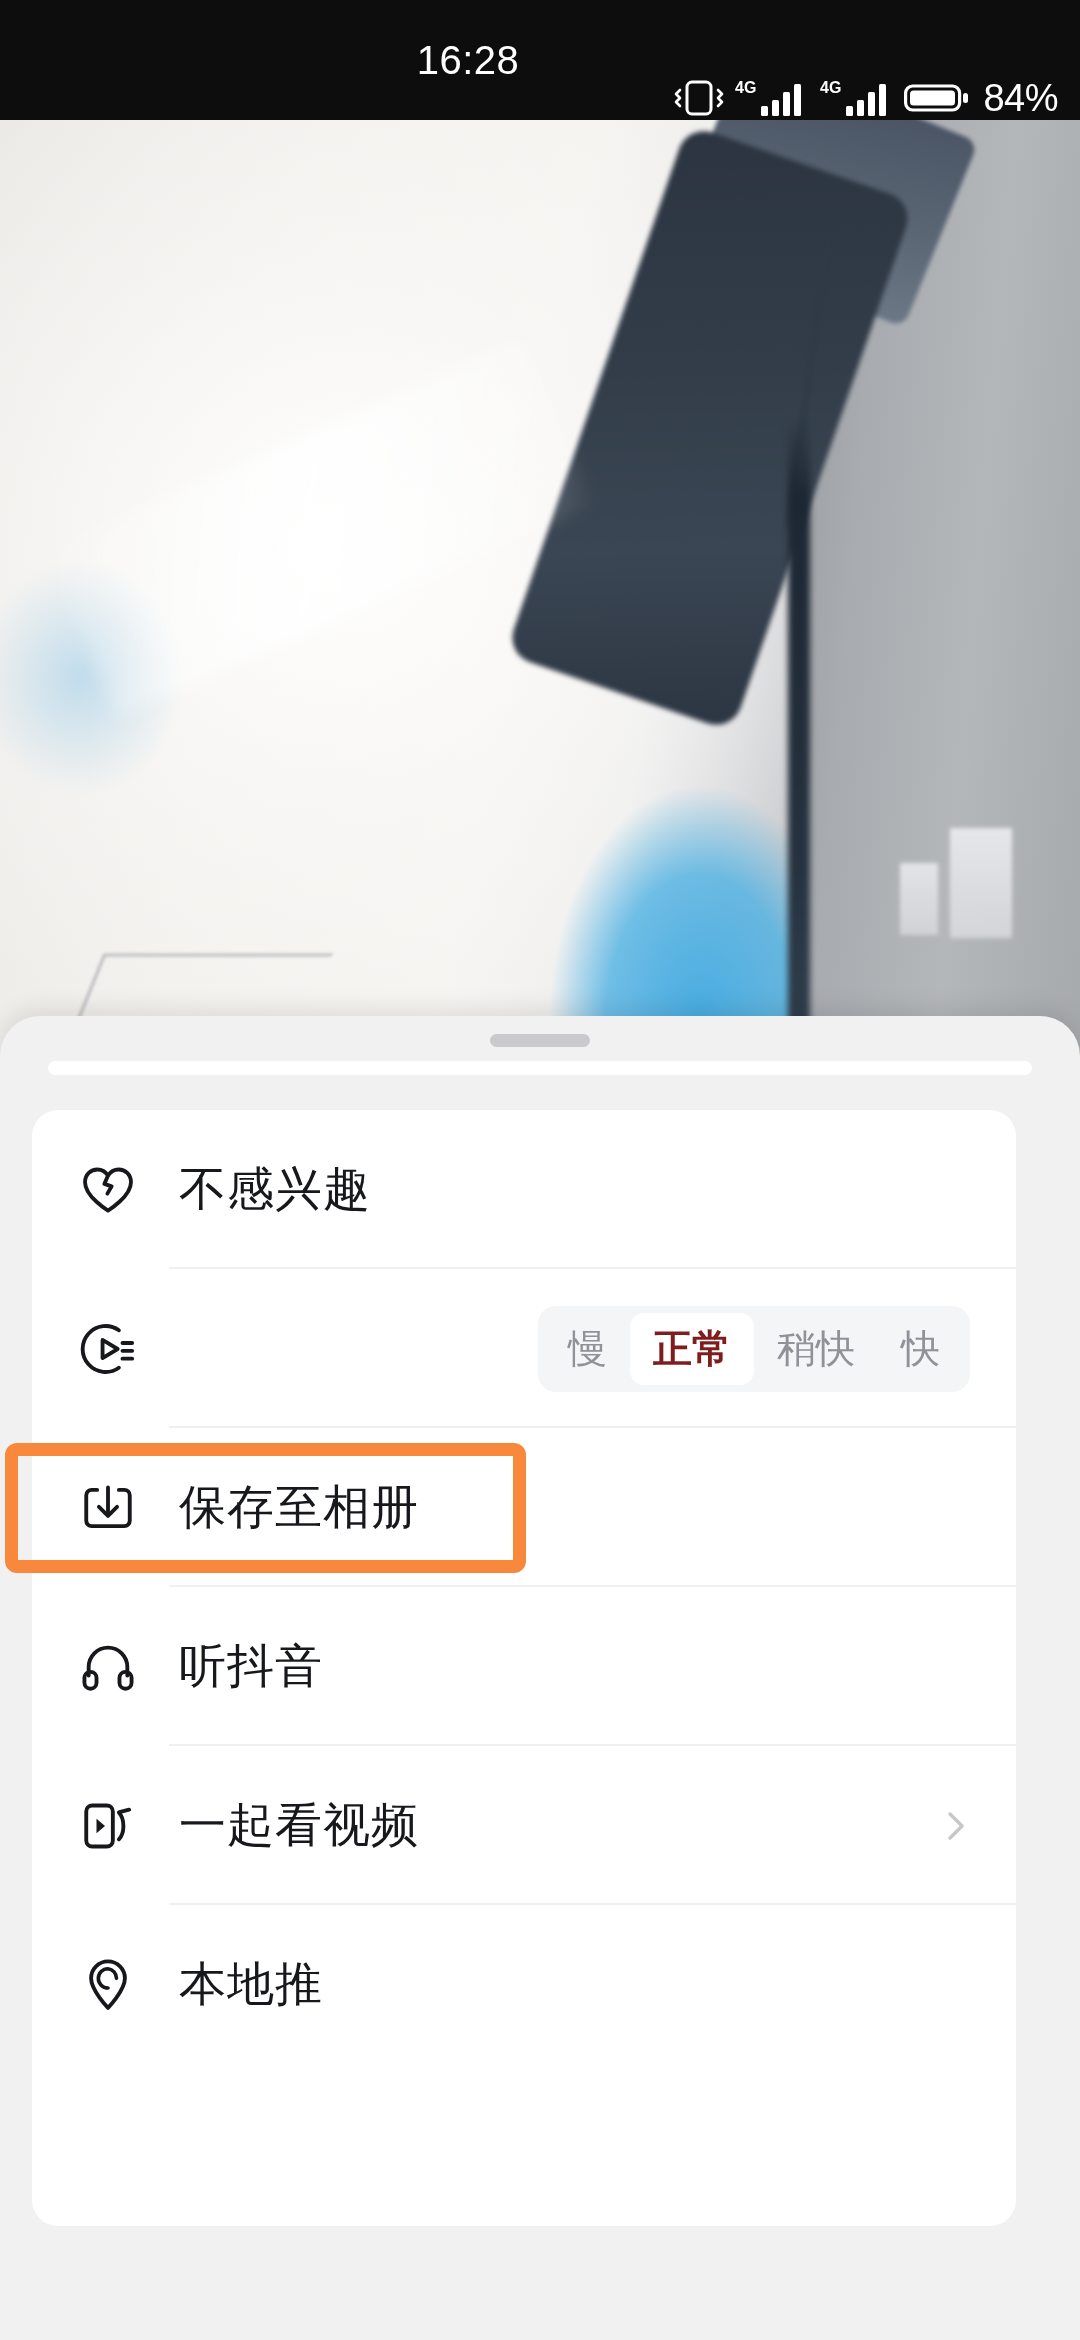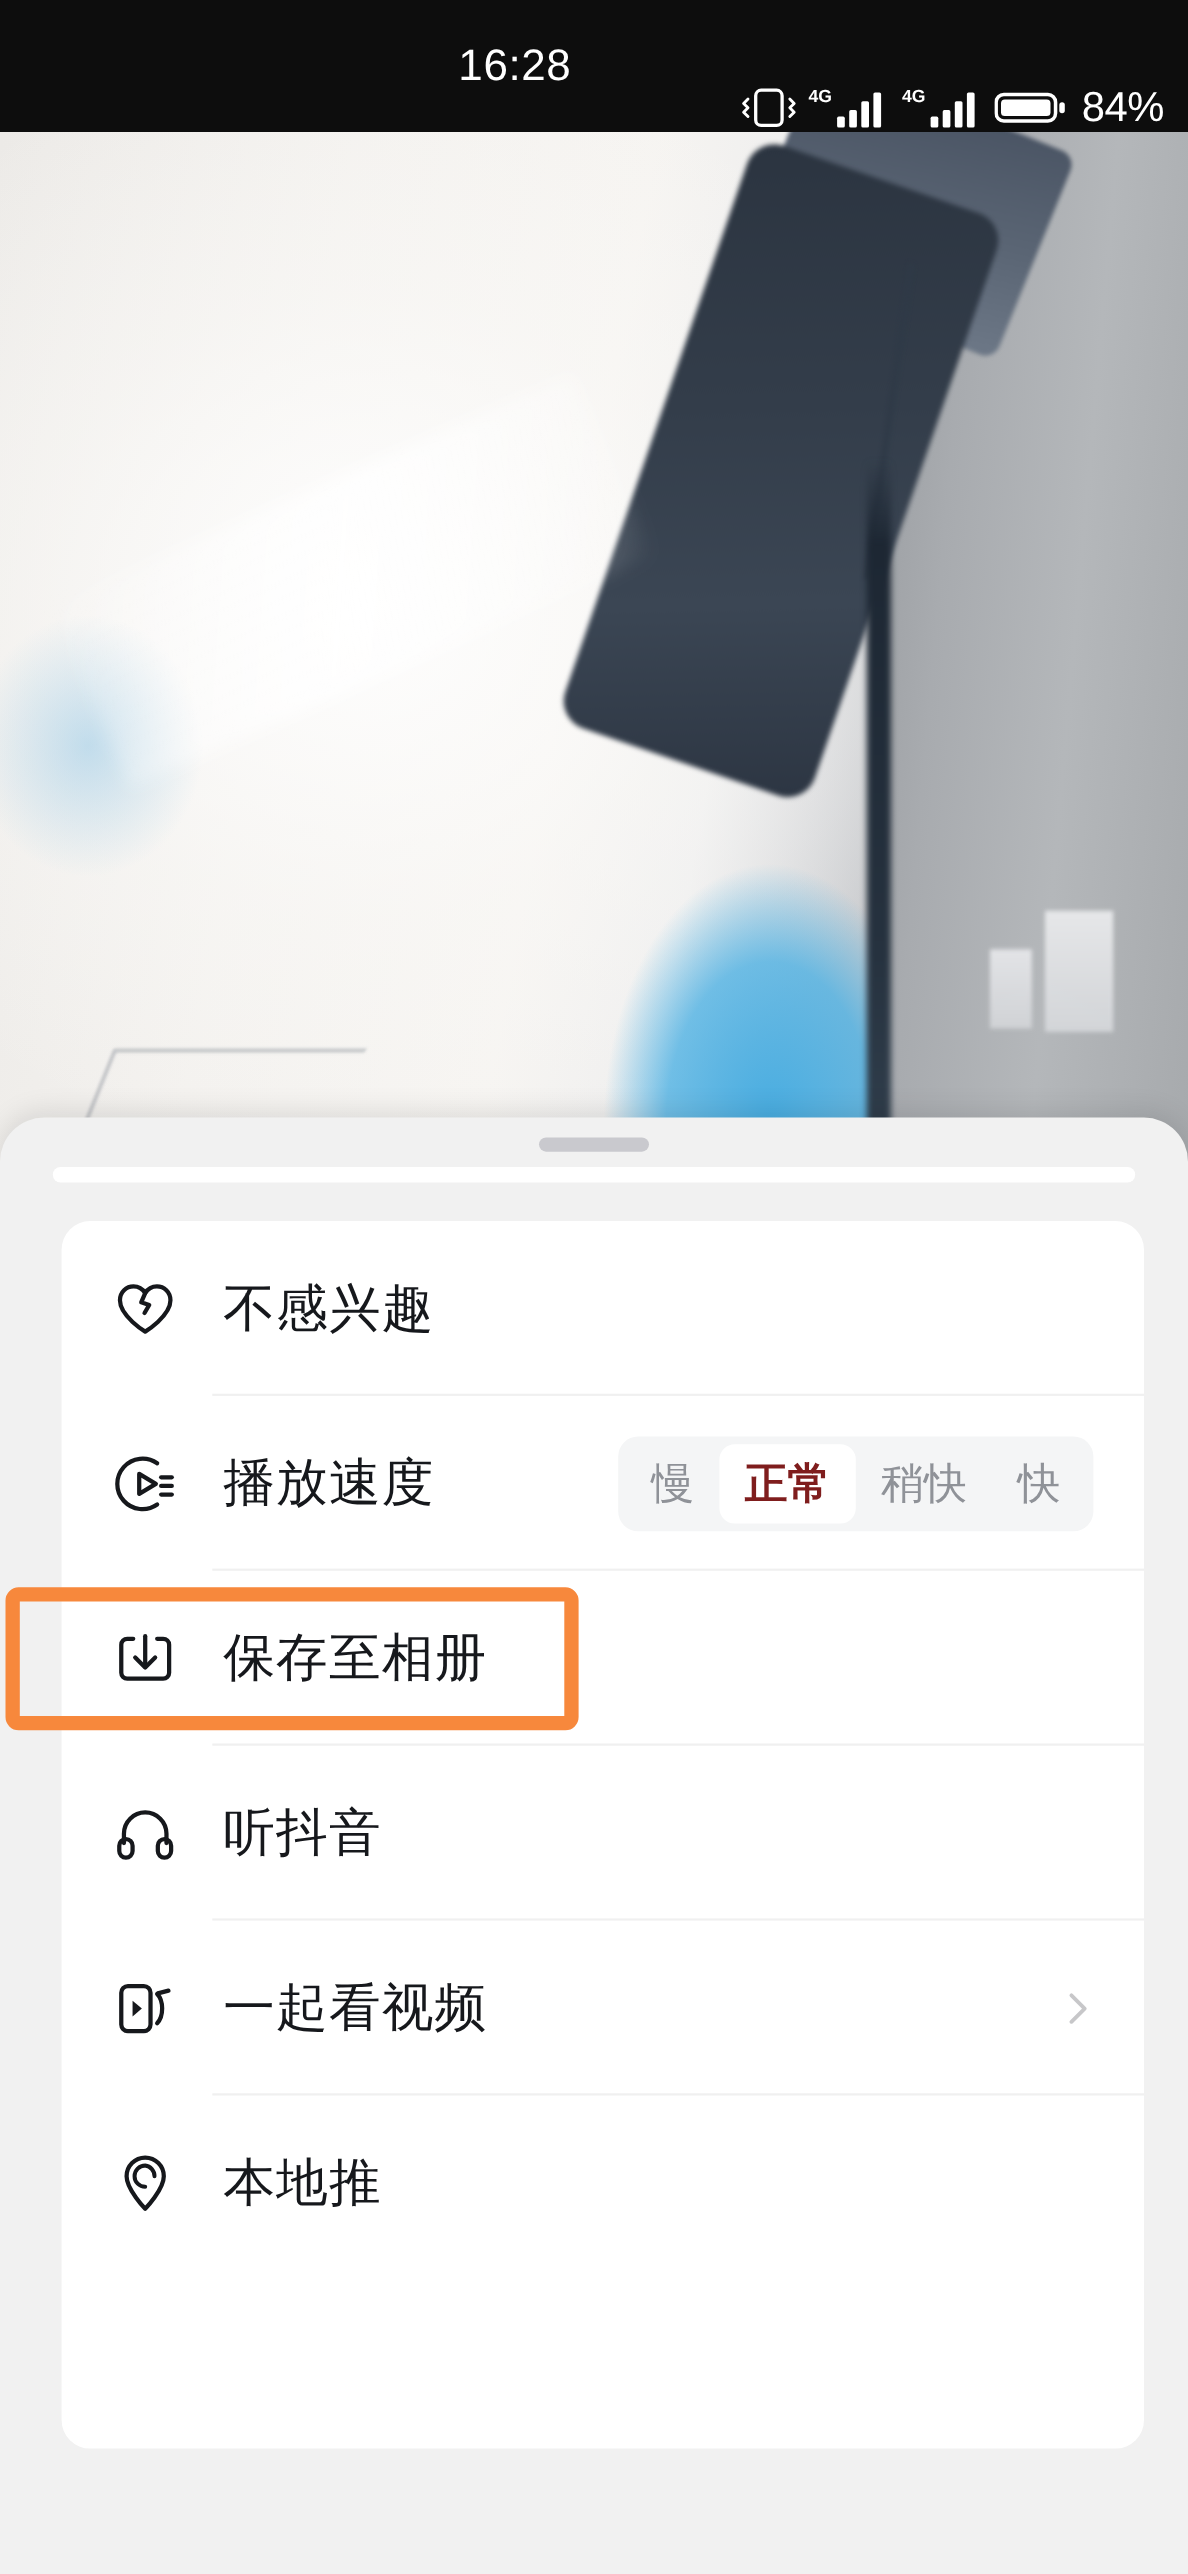--- a/index.html
+++ b/index.html
@@ -94,21 +94,21 @@
   #drag-handle{
     position:absolute; left:50%; transform:translateX(-50%); top:18px;
     width:100px; height:13px; border-radius:7px; background:#c9c9ce;
   }
   #top-strip{
     position:absolute; left:48px; top:45px; width:984px; height:14px;
     background:#fff; border-radius:8px;
   }
 
   #menu-card{
-    position:absolute; left:56px; top:94px; width:984px; height:1116px;
+    position:absolute; left:32px; top:94px; width:984px; height:1116px;
     background:#fff; border-radius:26px; overflow:hidden;
   }
 
   .row{
     position:relative; height:159px; display:flex; align-items:center;
     padding-left:47px; padding-right:44px;
   }
   .row .divider{
     position:absolute; left:137px; right:0; bottom:0; height:2px; background:#f0f0f0;
   }
@@ -219,21 +219,20 @@
       <div class="row">
         <span class="row-icon">
           <svg width="58" height="58" viewBox="0 0 48 48">
             <path d="M33 8.5 A19 19 0 1 0 33 39.5" fill="none" stroke="#16181c" stroke-width="3.2" stroke-linecap="round"></path>
             <path d="M19.5 16.5 L32 24 L19.5 31.5 Z" fill="none" stroke="#16181c" stroke-width="3.2" stroke-linejoin="round"></path>
             <line x1="36" y1="19" x2="44" y2="19" stroke="#16181c" stroke-width="3.2" stroke-linecap="round"></line>
             <line x1="36" y1="25.5" x2="44" y2="25.5" stroke="#16181c" stroke-width="3.2" stroke-linecap="round"></line>
             <line x1="36" y1="32" x2="44" y2="32" stroke="#16181c" stroke-width="3.2" stroke-linecap="round"></line>
           </svg>
         </span>
-        <span class="row-label">播放速度</span>
         <span class="row-spacer"></span>
 
         <div id="speed-seg">
           <div class="seg-item">慢</div>
           <div class="seg-item active">正常</div>
           <div class="seg-item">稍快</div>
           <div class="seg-item">快</div>
         </div>
 
         <div class="divider"></div>

